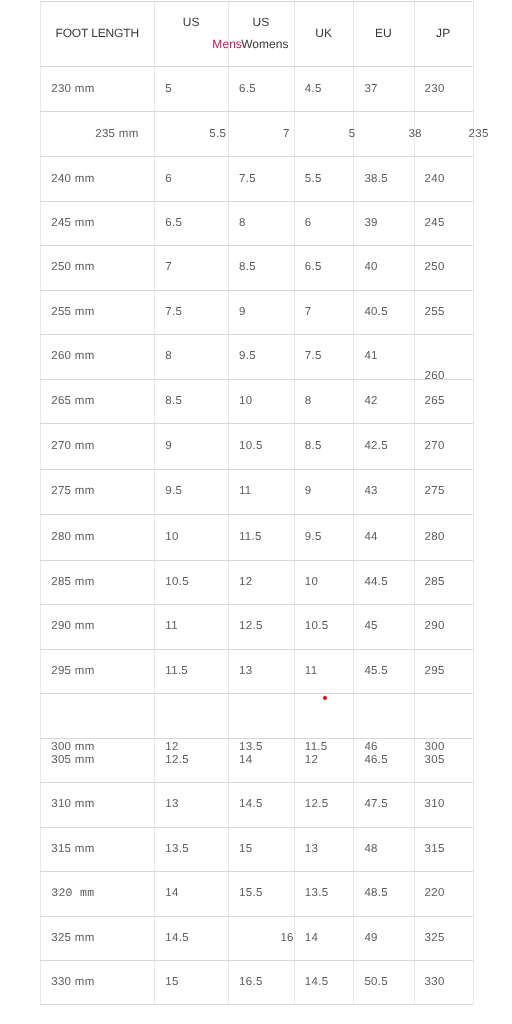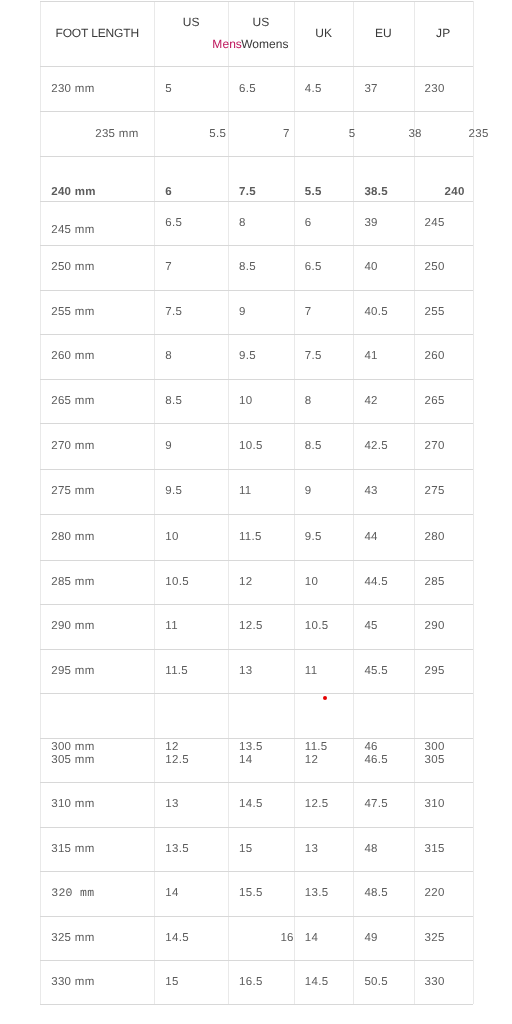--- a/index.html
+++ b/index.html
@@ -114,42 +114,42 @@
           <div class="cell" style="left: 293.8px; width: 59.6px; height: 44.9px; color: rgb(92, 92, 92);">
             <span>5</span>
           </div>
           <div class="cell" style="left: 353.4px; width: 60.1px; height: 44.9px; color: rgb(92, 92, 92);">
             <span>38</span>
           </div>
           <div class="cell" style="left: 413.5px; width: 59.3px; height: 44.9px; color: rgb(92, 92, 92);">
             <span>235</span>
           </div>
         </div>
-        <div class="row" style="top: 170px; height: 44.7px; font-weight: bold;">
+        <div class="row" style="top: 157px; height: 44.7px;">
           <div class="cell" style="left: 40.2px; width: 114.1px; height: 44.7px; color: rgb(92, 92, 92);">
             <span>240 mm</span>
           </div>
           <div class="cell" style="left: 154.3px; width: 73.7px; height: 44.7px; color: rgb(92, 92, 92);">
             <span>6</span>
           </div>
           <div class="cell" style="left: 228px; width: 65.8px; height: 44.7px; color: rgb(92, 92, 92);">
             <span>7.5</span>
           </div>
           <div class="cell" style="left: 293.8px; width: 59.6px; height: 44.7px; color: rgb(92, 92, 92);">
             <span>5.5</span>
           </div>
           <div class="cell" style="left: 353.4px; width: 60.1px; height: 44.7px; color: rgb(92, 92, 92);">
             <span>38.5</span>
           </div>
-          <div class="cell" style="left: 413.5px; width: 59.3px; height: 44.7px; color: rgb(92, 92, 92); margin-left: 20px;">
+          <div class="cell" style="left: 413.5px; width: 59.3px; height: 44.7px; color: rgb(92, 92, 92);">
             <span>240</span>
           </div>
         </div>
         <div class="row" style="top: 200.8px; height: 44.5px;">
-          <div class="cell" style="left: 40.2px; width: 114.1px; height: 44.5px; color: rgb(92, 92, 92); margin-top: 7px;">
+          <div class="cell" style="left: 40.2px; width: 114.1px; height: 44.5px; color: rgb(92, 92, 92);">
             <span>245 mm</span>
           </div>
           <div class="cell" style="left: 154.3px; width: 73.7px; height: 44.5px; color: rgb(92, 92, 92);">
             <span>6.5</span>
           </div>
           <div class="cell" style="left: 228px; width: 65.8px; height: 44.5px; color: rgb(92, 92, 92);">
             <span>8</span>
           </div>
           <div class="cell" style="left: 293.8px; width: 59.6px; height: 44.5px; color: rgb(92, 92, 92);">
             <span>6</span>
@@ -210,21 +210,21 @@
           </div>
           <div class="cell" style="left: 228px; width: 65.8px; height: 44.5px; color: rgb(92, 92, 92);">
             <span>9.5</span>
           </div>
           <div class="cell" style="left: 293.8px; width: 59.6px; height: 44.5px; color: rgb(92, 92, 92);">
             <span>7.5</span>
           </div>
           <div class="cell" style="left: 353.4px; width: 60.1px; height: 44.5px; color: rgb(92, 92, 92);">
             <span>41</span>
           </div>
-          <div class="cell" style="left: 413.5px; width: 59.3px; height: 44.5px; color: rgb(92, 92, 92);">
+          <div class="cell" style="left: 413.5px; width: 59.3px; height: 44.5px; color: rgb(92, 92, 92); margin-top: 20px;">
             <span>260</span>
           </div>
         </div>
         <div class="row" style="top: 378.6px; height: 44.8px;">
           <div class="cell" style="left: 40.2px; width: 114.1px; height: 44.8px; color: rgb(92, 92, 92);">
             <span>265 mm</span>
           </div>
           <div class="cell" style="left: 154.3px; width: 73.7px; height: 44.8px; color: rgb(92, 92, 92);">
             <span>8.5</span>
           </div>

